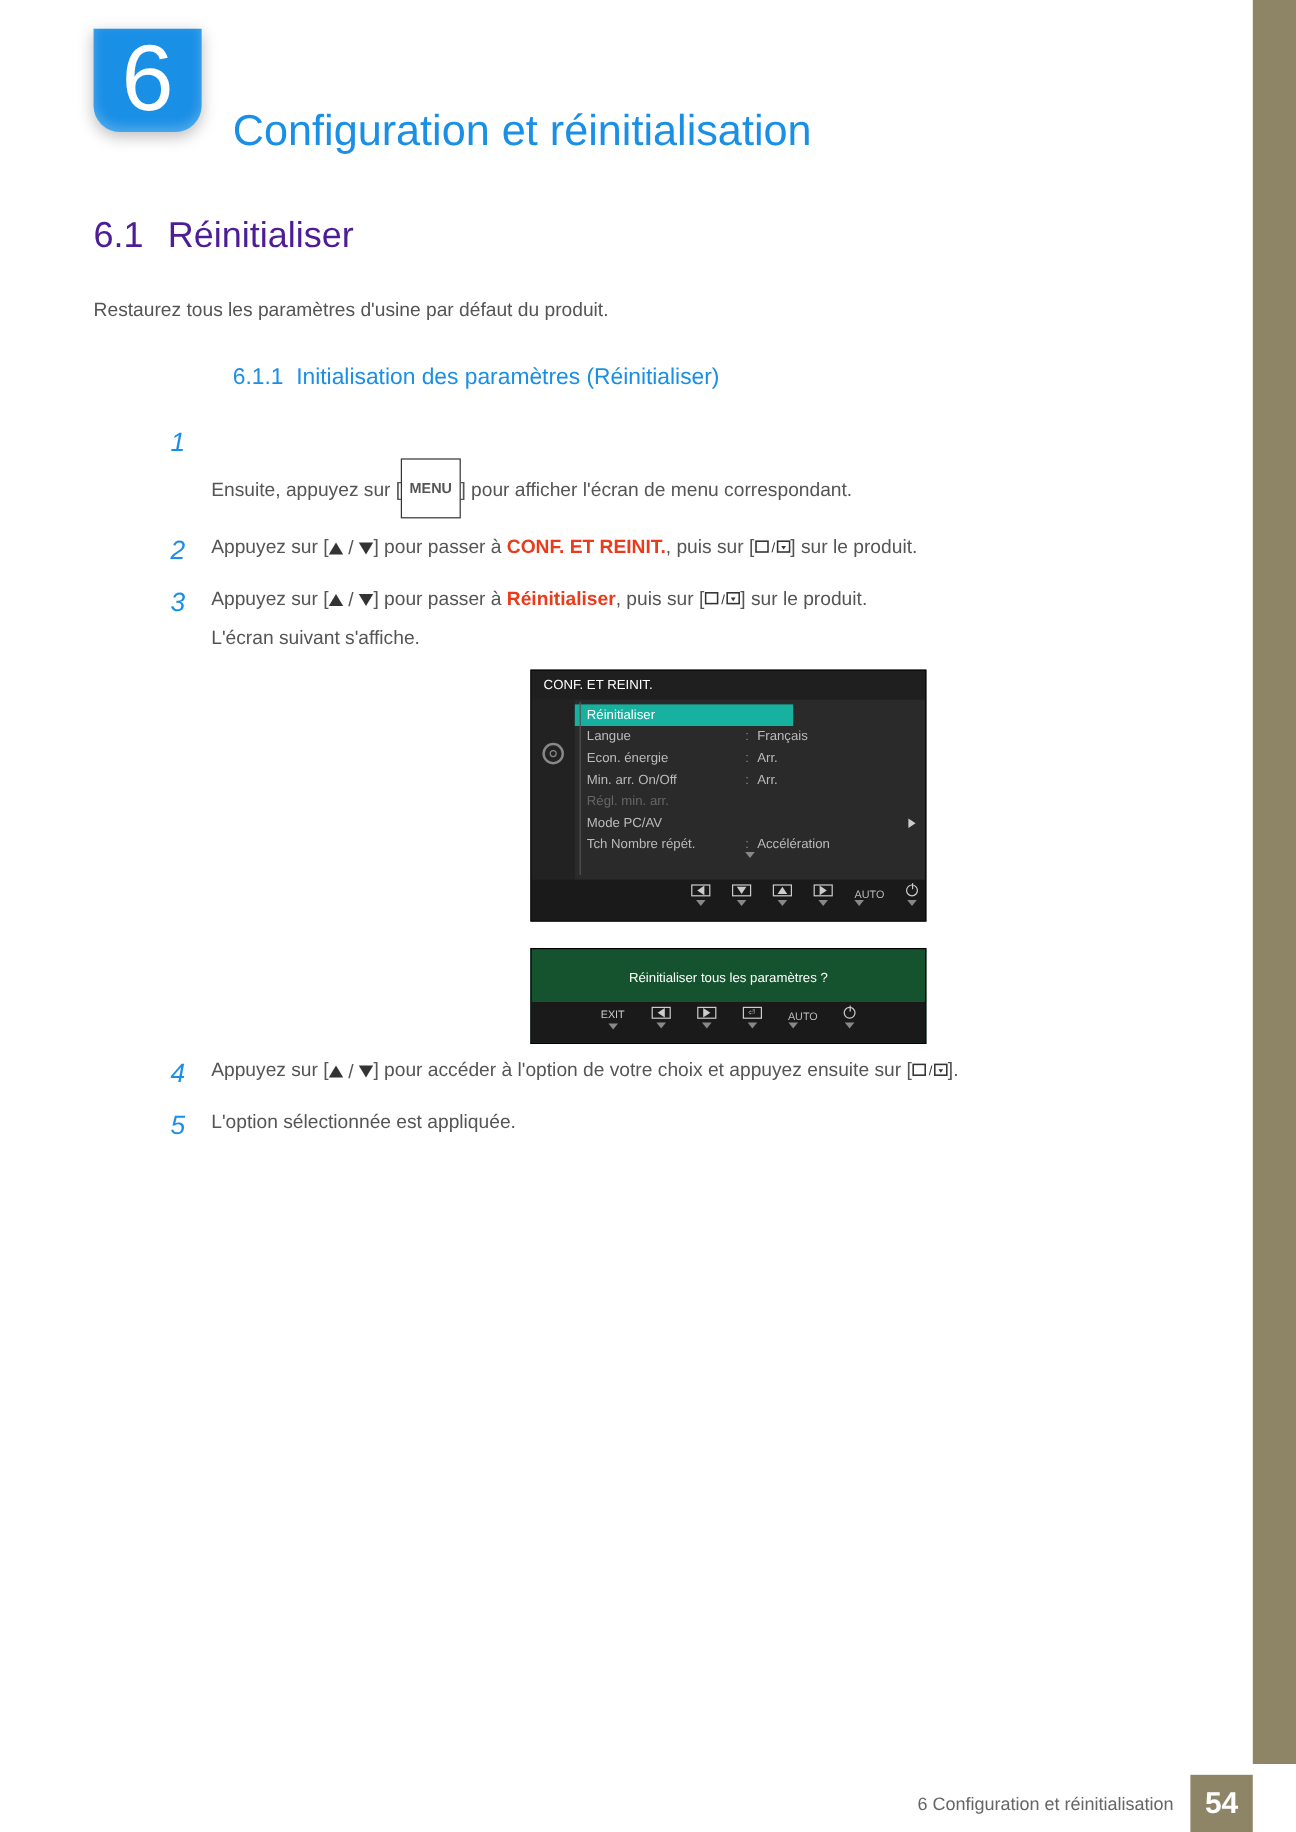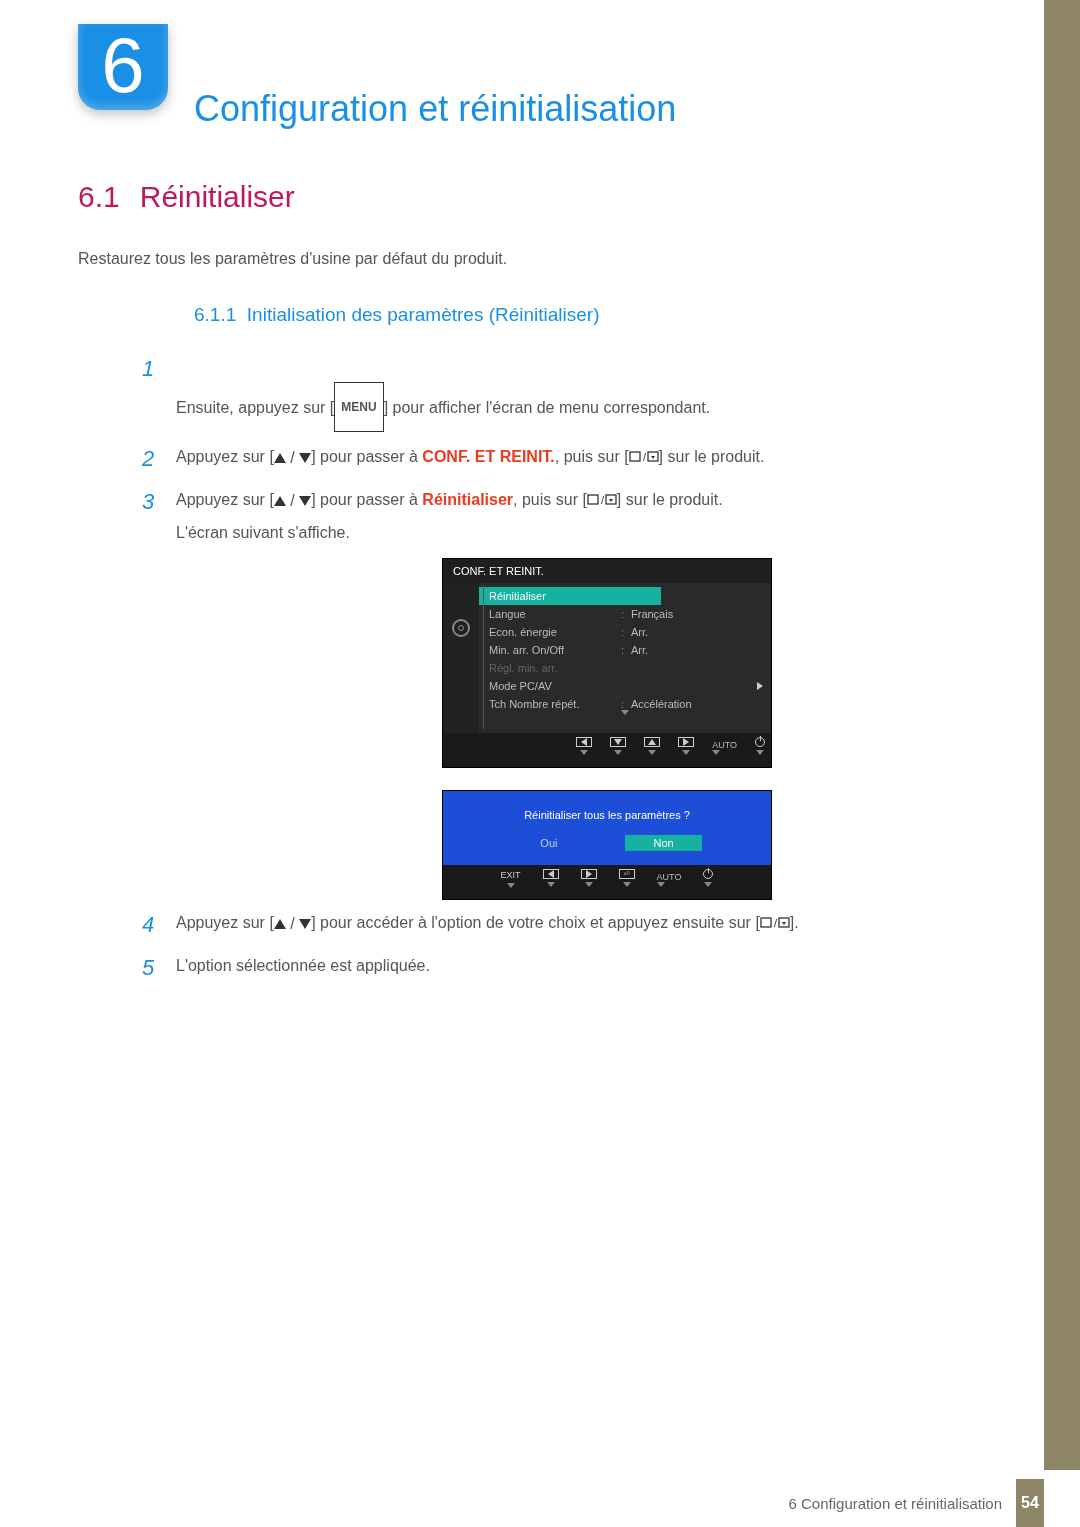--- a/index.html
+++ b/index.html
@@ -44,21 +44,21 @@
     margin-top: 48px;
   }
   .content {
     position: absolute;
     left: 78px;
     top: 180px;
     width: 900px;
   }
   .sec-title {
     font-size: 30px;
-    color: #be185d;
+    color: #4c1d95;
     margin-bottom: 36px;
   }
   .sec-no { margin-right: 20px; }
   .intro {
     font-size: 16px;
     color: #555;
     margin-bottom: 36px;
   }
   .subsec {
     font-size: 19px;
@@ -243,21 +243,21 @@
   .tpt.l{ border-top:4px solid transparent;border-bottom:4px solid transparent;border-right:6px solid #ccc;border-left:0; }
   .tpt.r{ border-top:4px solid transparent;border-bottom:4px solid transparent;border-left:6px solid #ccc;border-right:0; }
   .pointer-dn {
     width:0;height:0;
     border-left:4px solid transparent;
     border-right:4px solid transparent;
     border-top:5px solid #888;
   }
   .osd-confirm {
     width:330px;
-    background:#1d4ed8;
+    background:#14532d;
     border:1px solid #000;
     color:#ccc;
   }
   .osd-confirm .q {
     text-align:center;
     padding:18px 10px 14px;
     font-size:11px;
     color:#fff;
   }
   .osd-confirm .btns {
@@ -288,26 +288,26 @@
     bottom:0;
     height:48px;
     display:flex;
     align-items:center;
     gap:14px;
   }
   .footer-text { font-size:15px; color:#666;margin-left:36px; }
   .footer-page {
     background:#8e8566;
     color:#fff;
-    width:28px;
+    width:52px;
     height:48px;
     display:flex;
     align-items:center;
     justify-content:center;
-    font-size:16px;
+    font-size:25px;
     font-weight:bold;
   }
 </style>
 </head>
 <body>
 
 <div class="side-stripe"></div>
 
 <div class="chapter-badge">6</div>
 <div class="chapter-title">Configuration et réinitialisation</div>
@@ -435,24 +435,20 @@
             </div>
           <div class="nav-item">
               <span class="nav-pwr"></span>
               <span class="pointer-dn"></span>
             </div>
         </div>
       </div>
 
       <div class="osd-confirm">
         <div class="q">Réinitialiser tous les paramètres ?</div>
-        <div class="btns">
-          <div class="btn">Oui</div>
-          <div class="btn sel">Non</div>
-        </div>
         <div class="osd-nav2">
           <div class="nav-exit">
               <span>EXIT</span>
               <span class="pointer-dn"></span>
             </div>
           <div class="nav-item">
               <span class="sym">
                 <span class="tpt l"></span>
               </span>
               <span class="pointer-dn"></span>

